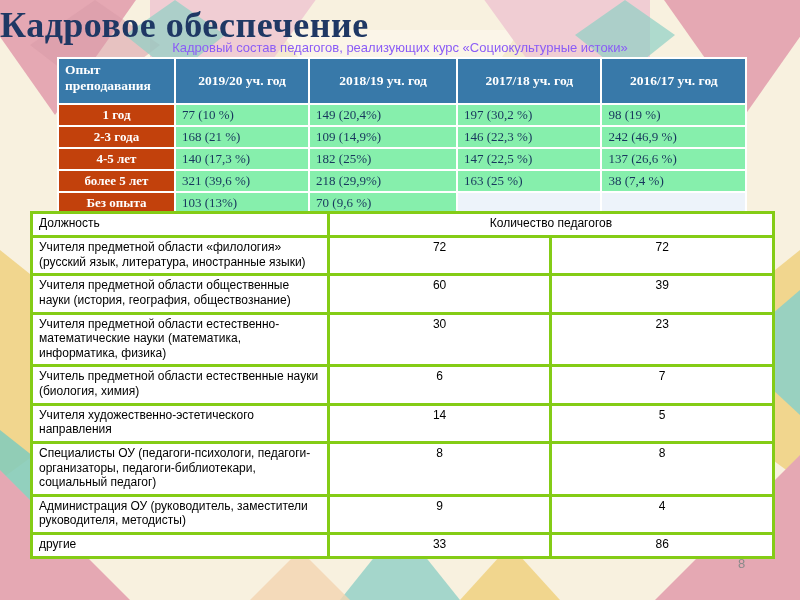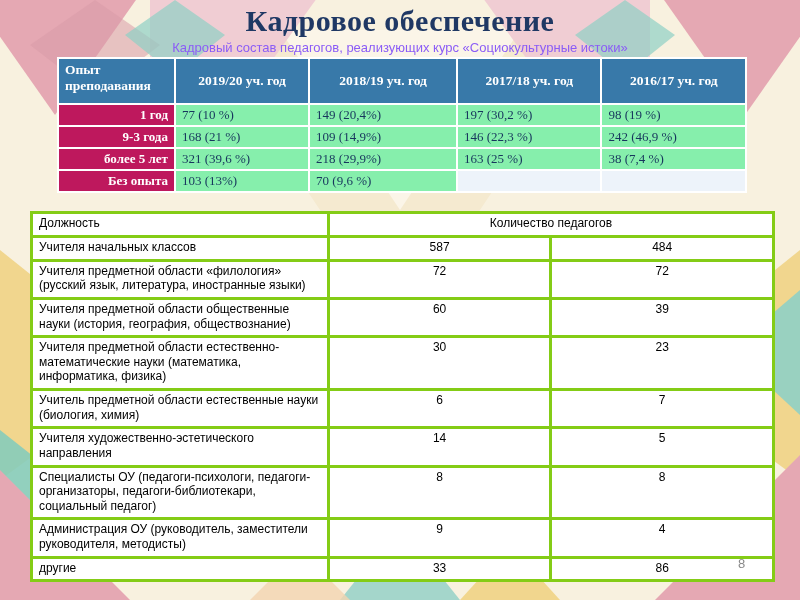--- a/index.html
+++ b/index.html
@@ -7,23 +7,23 @@
   .slide {
     position: relative;
     width: 800px; height: 600px;
     overflow: hidden;
     background: #f8f1df;
   }
   .bg-svg { position:absolute; inset:0; z-index:0; }
 
   .title {
     position:absolute; top:4px; left:0; width:100%;
-    text-align:center; z-index:2;
+    z-index:2;
     font-family:"Liberation Serif", serif;
-    font-size:30px; font-weight:700; color:#1f3864;
+    font-size:36px; font-weight:700; color:#1f3864;
     letter-spacing:0.5px;
   }
   .subtitle {
     position:absolute; top:40px; left:0; width:100%;
     text-align:center; z-index:2;
     font-size:13px; color:#8b5cf6; font-weight:500;
   }
 
   
   .exp-wrap { position:absolute; top:57px; left:57px; z-index:2; }
@@ -31,22 +31,22 @@
     border-collapse:collapse; table-layout:fixed; width:690px;
     font-family:"Liberation Serif", serif;
   }
   .exp-table th, .exp-table td { border:2px solid #ffffff; padding:1px 6px; }
   .exp-table th {
     background:#3879a9; color:#fff; font-size:13.5px; font-weight:700;
     vertical-align:middle; height:40px;
   }
   .exp-table th:first-child { text-align:left; vertical-align:top; padding-top:3px; }
   .exp-label {
-    background:#be185d; color:#fff; font-weight:700; font-size:13px;
-    text-align:right; height:18px;
+    background:#c2410c; color:#fff; font-weight:700; font-size:13px;
+    text-align:center; height:18px;
   }
   .exp-cell {
     background:#86efac; color:#17365d; font-size:13px;
     text-align:left; height:18px;
   }
   .exp-cell.empty { background:#edf3fa; }
 
   
   .pos-wrap { position:absolute; top:211px; left:30px; z-index:2; }
   .pos-table {
@@ -118,25 +118,32 @@
       </thead>
       <tbody>
           <tr>
             <td class="exp-label">1 год</td>
             <td class="exp-cell">77 (10 %)</td>
             <td class="exp-cell">149 (20,4%)</td>
             <td class="exp-cell">197 (30,2 %)</td>
             <td class="exp-cell">98 (19 %)</td>
           </tr>
           <tr>
-            <td class="exp-label">9-3 года</td>
+            <td class="exp-label">2-3 года</td>
             <td class="exp-cell">168 (21 %)</td>
             <td class="exp-cell">109 (14,9%)</td>
             <td class="exp-cell">146 (22,3 %)</td>
             <td class="exp-cell">242 (46,9 %)</td>
+          </tr>
+          <tr>
+            <td class="exp-label">4-5 лет</td>
+            <td class="exp-cell">140 (17,3 %)</td>
+            <td class="exp-cell">182 (25%)</td>
+            <td class="exp-cell">147 (22,5 %)</td>
+            <td class="exp-cell">137 (26,6 %)</td>
           </tr>
           <tr>
             <td class="exp-label">более 5 лет</td>
             <td class="exp-cell">321 (39,6 %)</td>
             <td class="exp-cell">218 (29,9%)</td>
             <td class="exp-cell">163 (25 %)</td>
             <td class="exp-cell">38 (7,4 %)</td>
           </tr>
           <tr>
             <td class="exp-label">Без опыта</td>
@@ -157,25 +164,20 @@
           <col style="width:30%">
       </colgroup>
       <thead>
         <tr>
           <th class="pos-head-label">Должность</th>
           <th colspan="2">Количество педагогов</th>
         </tr>
       </thead>
       <tbody>
           <tr>
-            <td class="pos-label">Учителя начальных классов</td>
-            <td class="pos-cell">587</td>
-            <td class="pos-cell">484</td>
-          </tr>
-          <tr>
             <td class="pos-label">Учителя предметной области «филология» (русский язык,  литература, иностранные языки)</td>
             <td class="pos-cell">72</td>
             <td class="pos-cell">72</td>
           </tr>
           <tr>
             <td class="pos-label">Учителя предметной области общественные науки (история, география, обществознание)</td>
             <td class="pos-cell">60</td>
             <td class="pos-cell">39</td>
           </tr>
           <tr>

